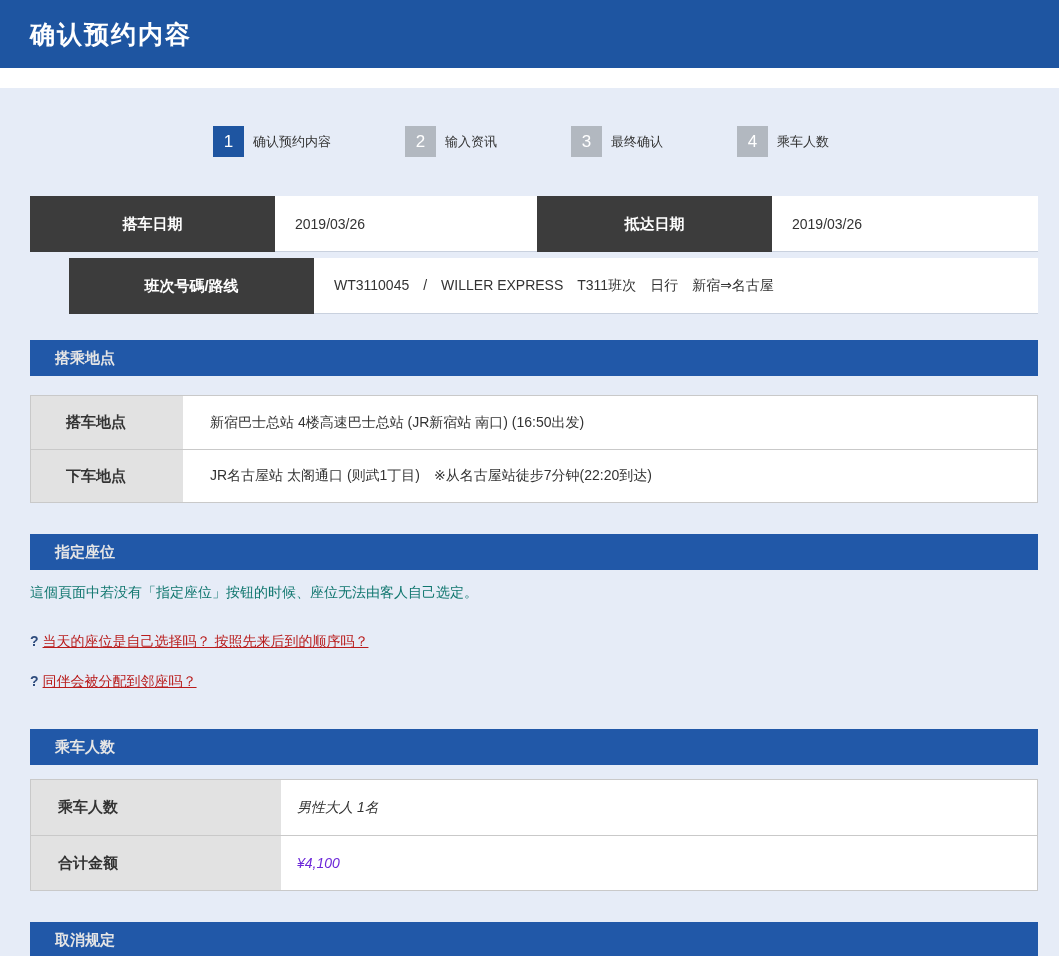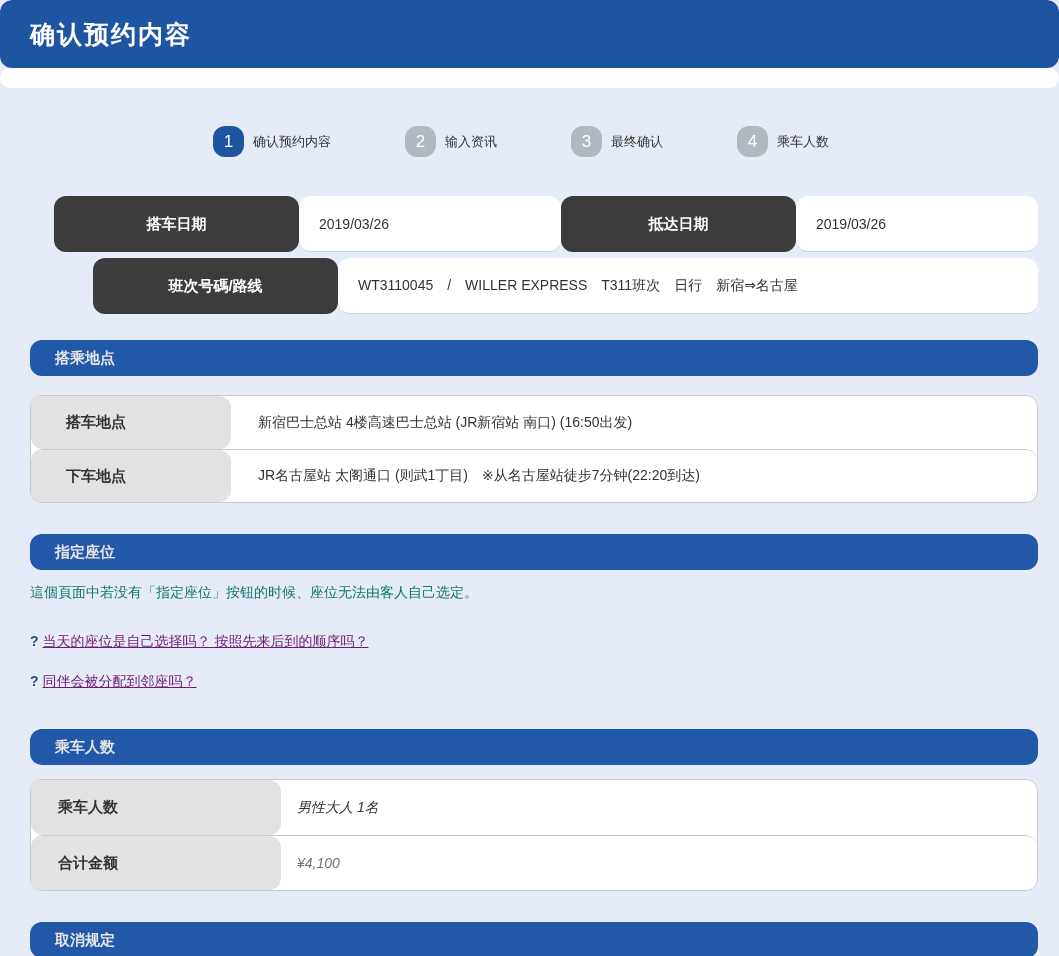--- a/index.html
+++ b/index.html
@@ -1,15 +1,15 @@
 <!DOCTYPE html>
 <html><head>
 <meta charset="utf-8">
 <style>
-  * { box-sizing: border-box; border-radius: 12px; }
+  * { box-sizing: border-box; }
   html,body { margin:0; padding:0; }
   body {
     width:1059px; height:956px; overflow:hidden;
     background:#e6ecf7;
     font-family:"Liberation Sans", "DejaVu Sans", sans-serif;
     color:#333;
   }
   
   .page-header {
     height:68px; background:#1e55a1;
@@ -40,21 +40,21 @@
   .date-table .t-row + .t-row { margin-top:6px;padding-left:39px; }
   .cell { display:flex; align-items:center; }
   .cell.dark {
     background:#3c3c3c; color:#fff; font-weight:bold; font-size:15px;
     justify-content:center;
   }
   .cell.white {
     background:#fff; font-size:14px; color:#333; padding-left:20px;
     border-bottom:1px solid #c9d1de;
   }
-  .w245 { width:245px;margin-left:24px; } .w262 { width:262px; } .w235 { width:235px; }
+  .w245 { width:245px; } .w262 { width:262px; } .w235 { width:235px; }
   .grow { flex:1; }
 
   
   .section-bar {
     height:36px; background:#2158a8; color:#e5e5e5;
     font-size:15px; font-weight:bold;
     display:flex; align-items:center; padding-left:25px;
   }
   .mt-boarding { margin-top:26px; }
   .mt-seat     { margin-top:31px; }
@@ -63,34 +63,34 @@
 
   
   .info-table { border:1px solid #c9c9c9; margin-top:19px; background:#fff; }
   .info-table .t-row { height:53px; }
   .info-table .t-row + .t-row { border-top:1px solid #c9c9c9; }
   .cell.gray {
     background:#e2e2e2; color:#333; font-weight:bold; font-size:15px;
     padding-left:35px;
   }
   .info-table .cell.value { flex:1; background:#fff; font-size:14px; padding-left:27px; }
-  .info-table .cell.gray { width:200px; }
+  .info-table .cell.gray { width:152px; }
 
   .pass-table { margin-top:14px; }
   .pass-table .t-row { height:55px; }
   .pass-table .cell.gray { width:250px; padding-left:27px; }
   .pass-table .cell.value { padding-left:16px;font-style:italic; }
-  .price { color:#737373; }
+  .price { color:#6d28d9; }
 
   
   .seat-note { margin-top:14px; font-size:14px; color:#0f766e; }
   .faq-line { margin-top:31px; font-size:14px; }
   .faq-line + .faq-line { margin-top:22px; }
   .faq-q { color:#2c4a7c; font-weight:bold; margin-right:4px; }
-  .faq-link { color:#701a75; text-decoration:underline; cursor:pointer; }
+  .faq-link { color:#b91c1c; text-decoration:underline; cursor:pointer; }
 </style>
 </head>
 <body>
 
 <div class="page-header">
   <h1 class="title">确认预约内容</h1>
 </div>
 <div class="white-strip"></div>
 
 <div class="content">

